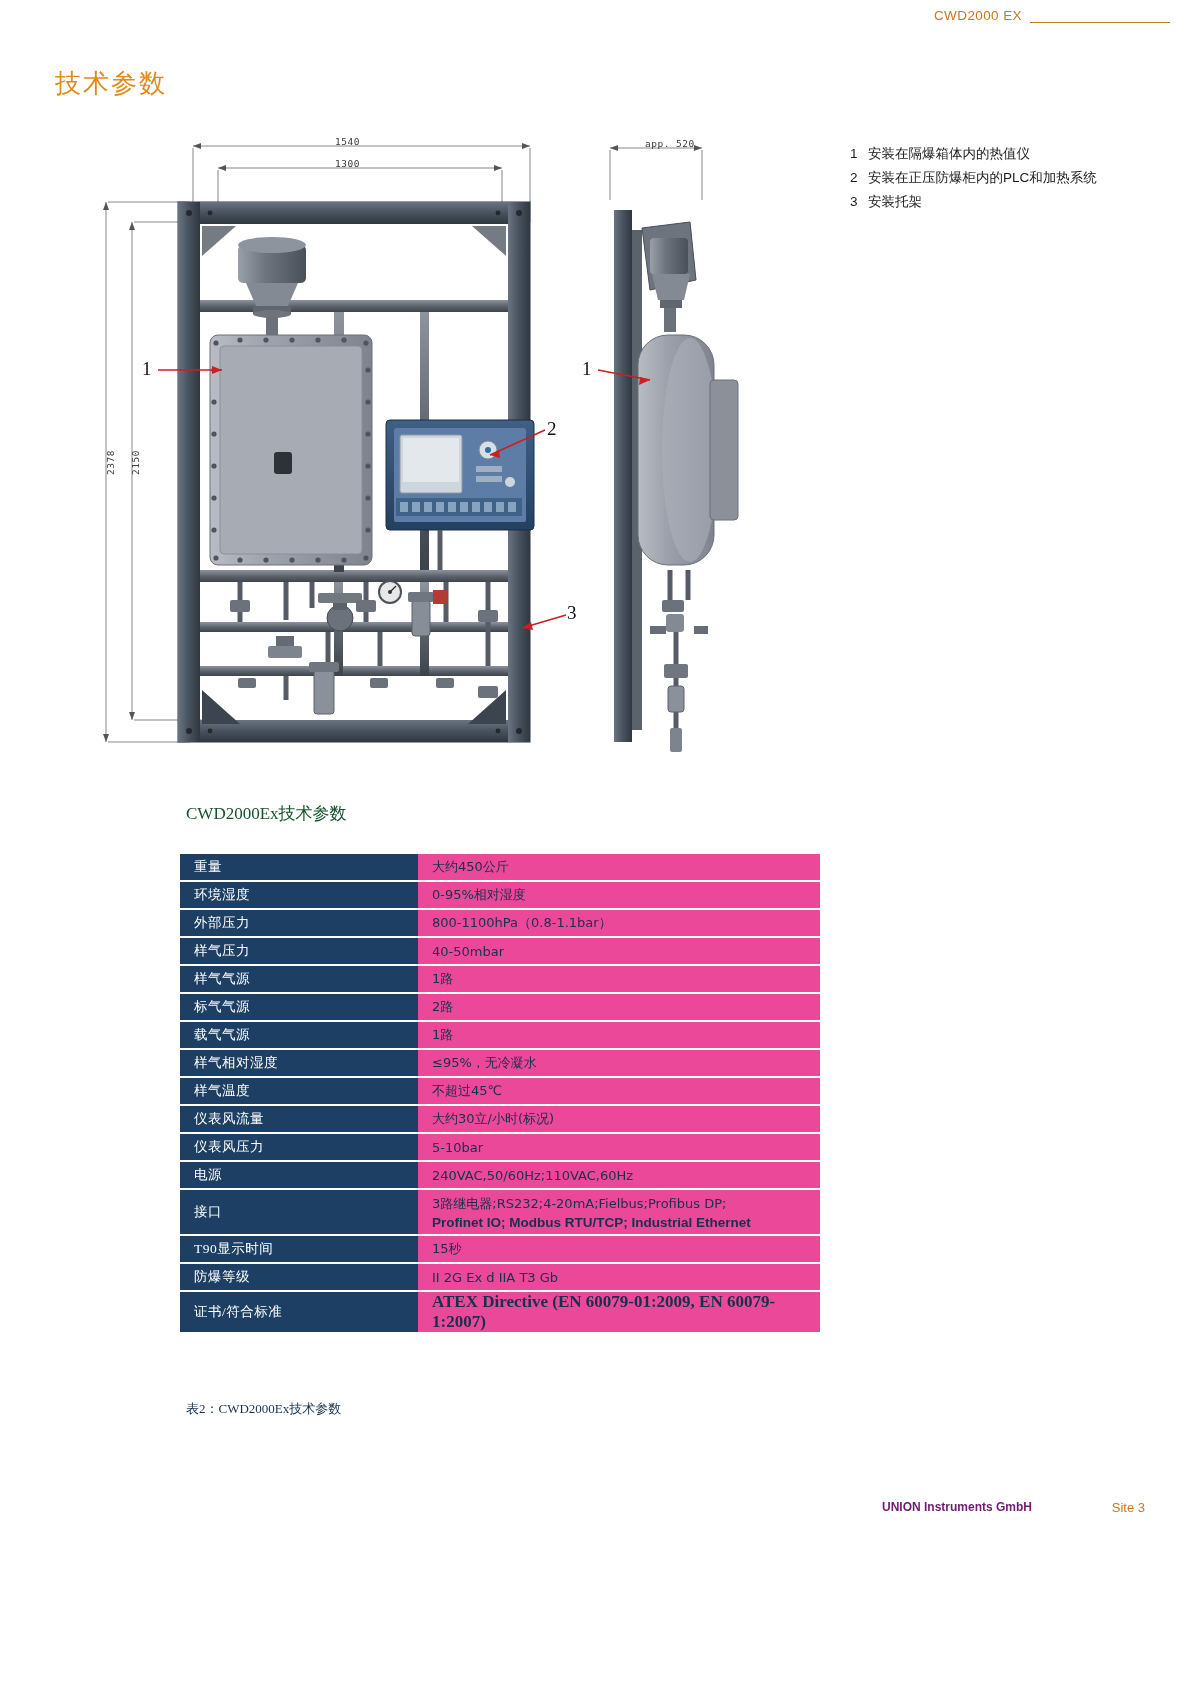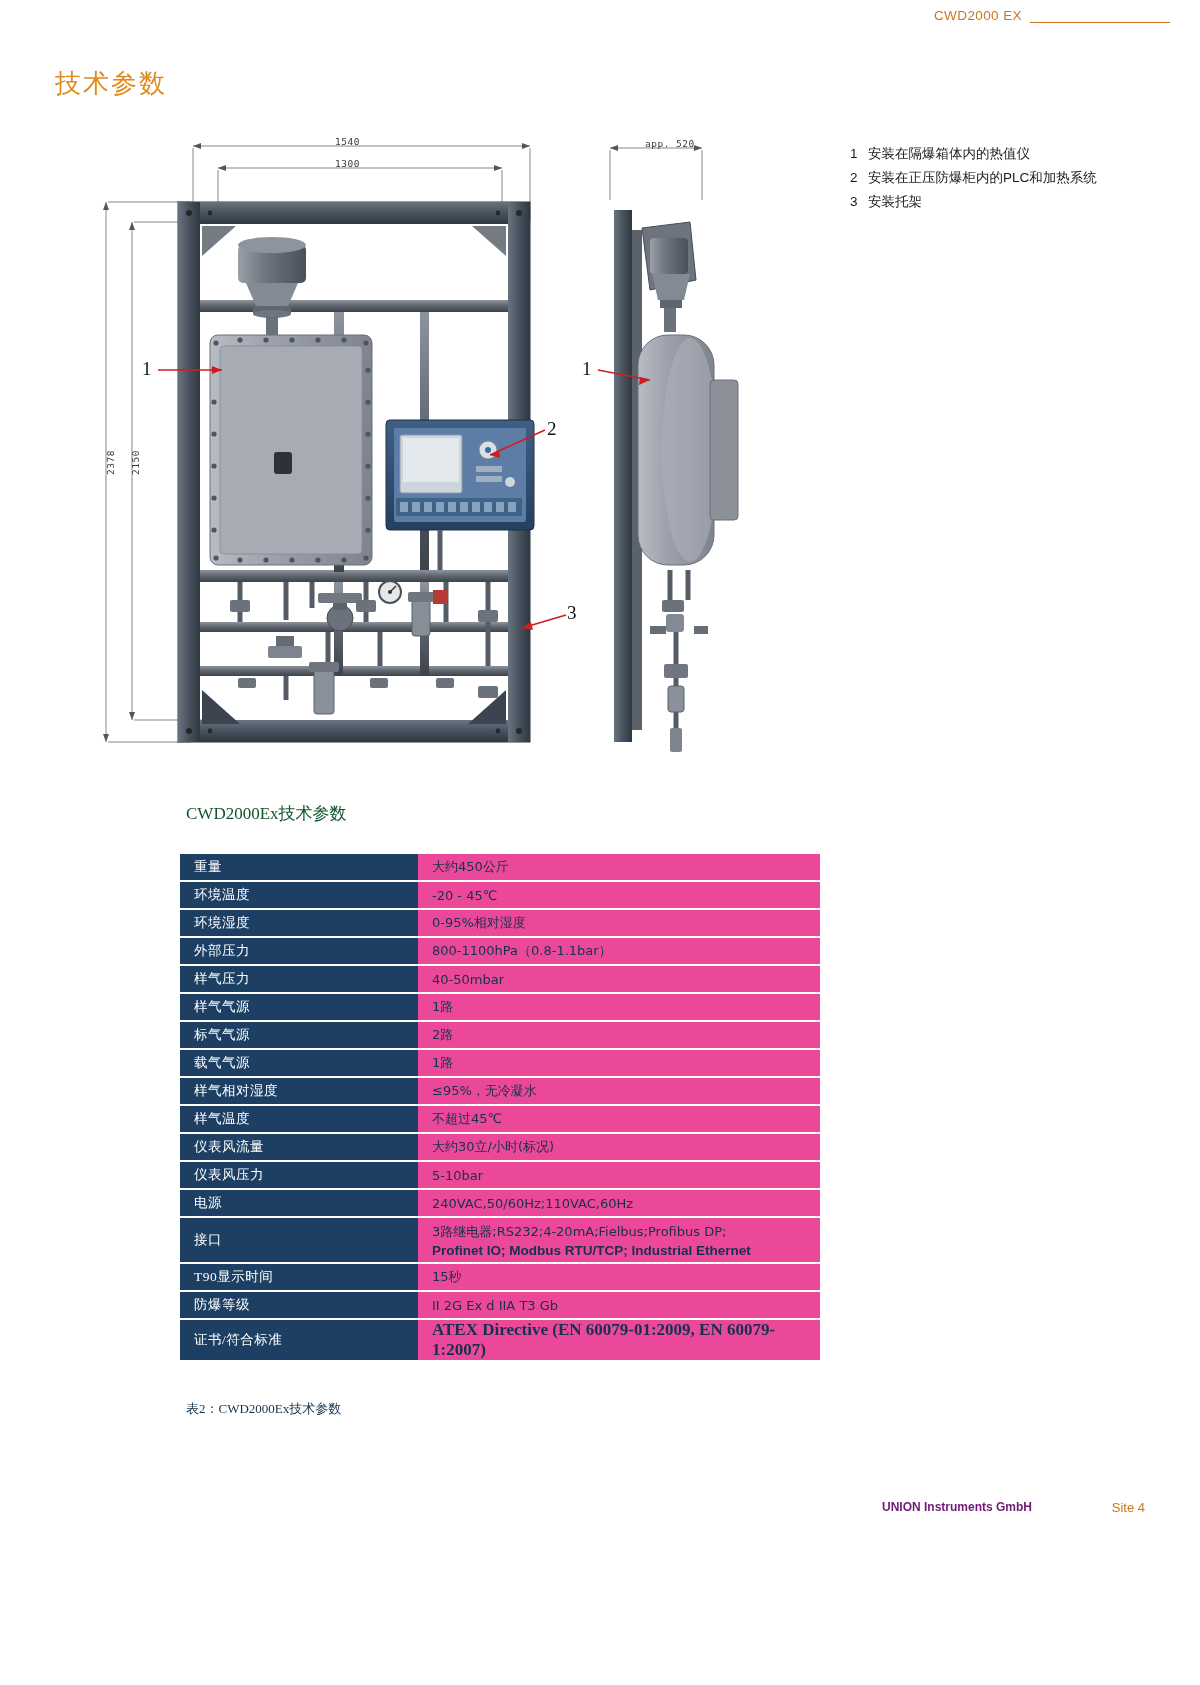--- a/index.html
+++ b/index.html
@@ -478,24 +478,20 @@
 
 <div class="table-title">CWD2000Ex技术参数</div>
 
 <table class="spec-table">
   <tbody>
     <tr>
       <td class="lbl">重量</td>
       <td class="val">大约450公斤</td>
     </tr>
     <tr>
-      <td class="lbl">环境温度</td>
-      <td class="val">-20 - 45℃</td>
-    </tr>
-    <tr>
       <td class="lbl">环境湿度</td>
       <td class="val">0-95%相对湿度</td>
     </tr>
     <tr>
       <td class="lbl">外部压力</td>
       <td class="val">800-1100hPa（0.8-1.1bar）</td>
     </tr>
     <tr>
       <td class="lbl">样气压力</td>
       <td class="val">40-50mbar</td>
@@ -551,14 +547,14 @@
       <td class="lbl">证书/符合标准</td>
       <td class="val bold">ATEX Directive (EN 60079-01:2009, EN 60079-1:2007)</td>
     </tr>
   </tbody>
 </table>
 
 <div class="table-caption">表2：CWD2000Ex技术参数</div>
 
 <div class="footer">
   <div class="footer-company">UNION Instruments GmbH</div>
-  <div class="footer-page">Site 4</div>
+  <div class="footer-page">Site 3</div>
 </div>
 
 </body></html>

